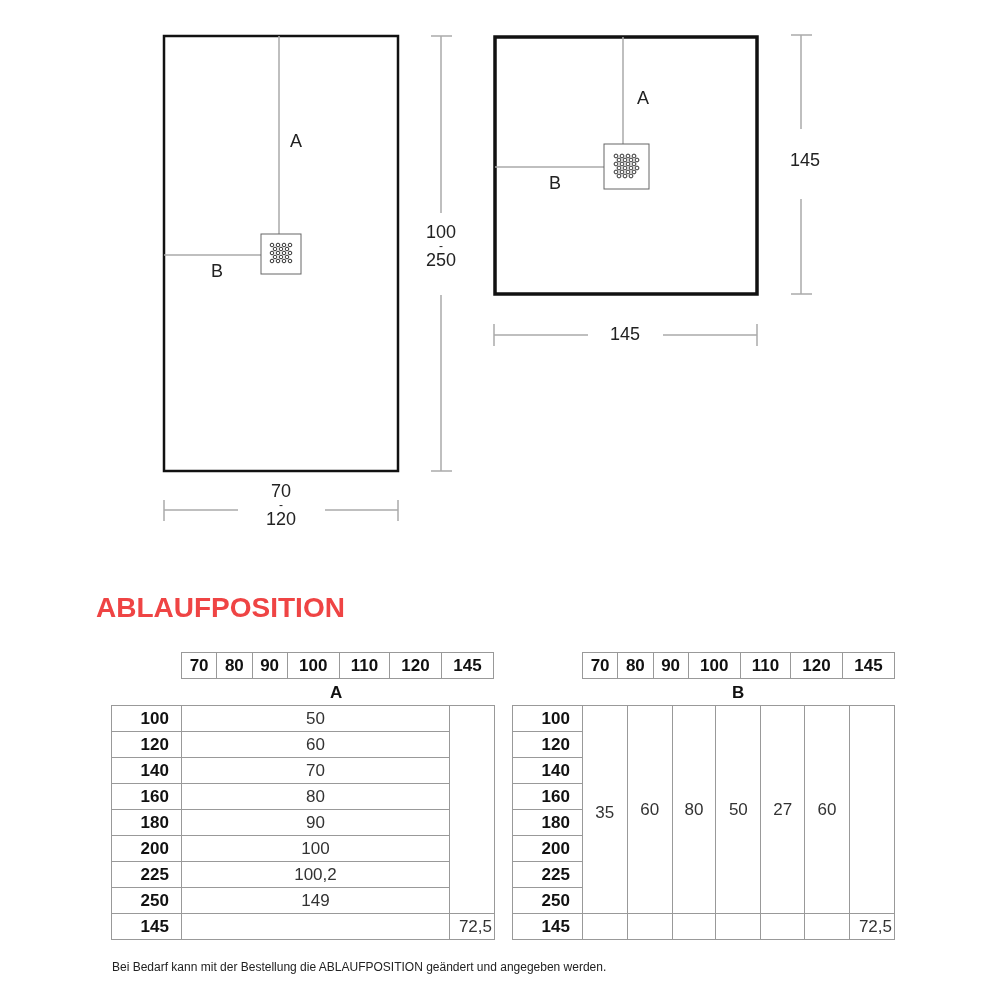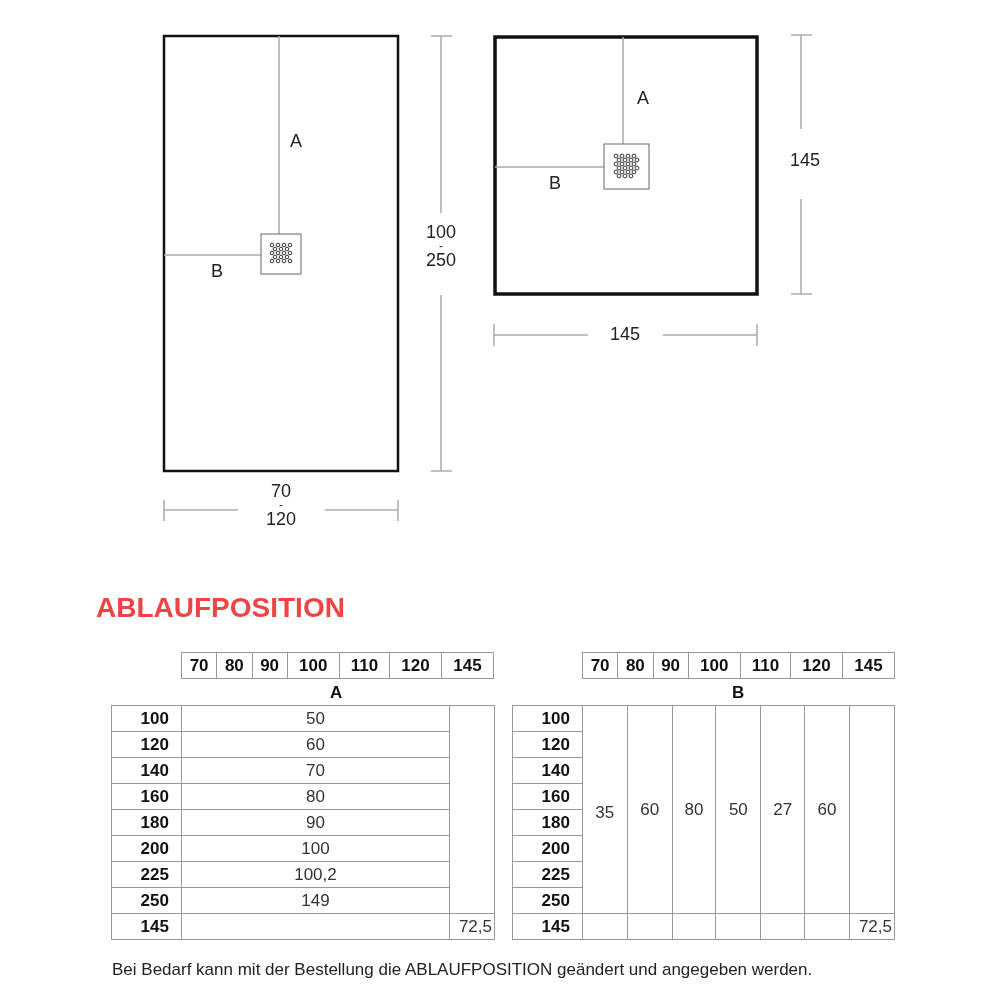--- a/index.html
+++ b/index.html
@@ -1,21 +1,21 @@
 <!DOCTYPE html>
 <html><head>
 <meta charset="utf-8">
 <style>
   html, body { margin:0; padding:0; background:#fff; }
   body { width:1000px; height:1000px; position:relative; overflow:hidden; font-family:"Liberation Sans", sans-serif; color:#222; }
   .abs { position:absolute; }
   .lbl { position:absolute; font-size:18px; color:#222; line-height:1; }
   .dim { position:absolute; font-size:18px; color:#222; text-align:center; line-height:1.05; }
   .title { position:absolute; left:96px; top:592px; font-size:28px; font-weight:bold; color:#ef4444; }
-  .note { position:absolute; left:112px; top:960px; font-size:17px; color:#222; }
+  .note { position:absolute; left:112px; top:960px; font-size:12px; color:#222; }
 
   table { border-collapse:collapse; position:absolute; font-family:"Liberation Sans", sans-serif; }
   td { border:1.5px solid #999; padding:0; font-size:17px; line-height:1; height:25px; }
   .hdr td { font-weight:bold; text-align:center; color:#111; }
   .rowh { font-weight:bold; text-align:right; padding-right:12px; color:#111; }
   .val { text-align:center; color:#333; }
   .sec { position:absolute; font-weight:bold; font-size:17px; color:#111; }
 </style>
 </head>
 <body>

